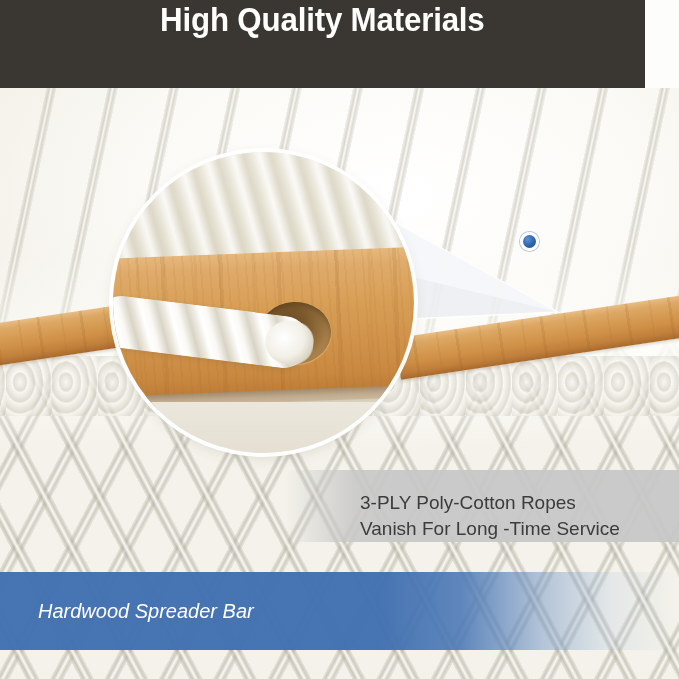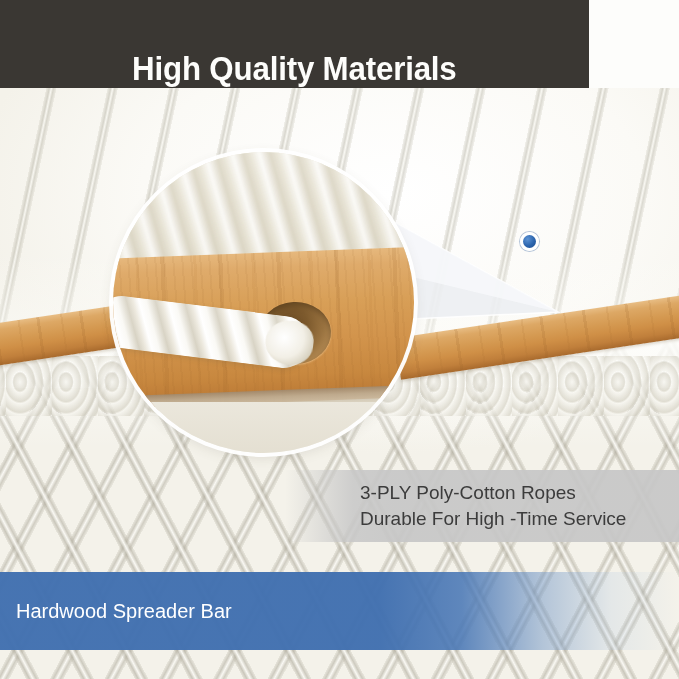--- a/index.html
+++ b/index.html
@@ -12,24 +12,24 @@
   #stage {
     position:relative;
     width:679px; height:679px;
     overflow:hidden;
     background:#fdfdfb;
   }
 
   
   #header {
     position:absolute; left:0; top:0;
-    width:589px; height:88px;
+    width:645px; height:88px;
     background:#3a3733;
     z-index:60;
-    display:flex; align-items:flex-end; justify-content:center;
+    display:flex; align-items:flex-start; justify-content:center;
   }
   #header-title {
     color:#fdfdfb;
     font-size:34px;
     font-weight:bold;
     letter-spacing:-0.2px;
     transform:scaleX(0.92);
     white-space:nowrap;
     text-align:center;
   }
@@ -260,21 +260,21 @@
     position:absolute; left:3px; top:3px;
     width:13px; height:13px;
     border-radius:50%;
   }
 
   
   #caption-gray {
     position:absolute; left:0; top:382px;
     width:679px; height:72px;
     z-index:40;
-    display:flex; align-items:center;
+    display:flex; align-items:flex-end;
     padding-left:360px;
   }
   #caption-gray-bg {
     position:absolute; left:0; top:0; width:679px; height:72px;
     background:linear-gradient(90deg,
       rgba(200,200,200,0) 0%,
       rgba(200,200,200,0) 42%,
       rgba(201,201,201,0.55) 48%,
       rgba(200,200,200,0.88) 52%,
       rgba(199,199,199,0.93) 58%,
@@ -287,21 +287,22 @@
     line-height:26px;
     white-space:nowrap;
   }
 
   
   #caption-blue {
     position:absolute; left:0; top:484px;
     width:679px; height:78px;
     z-index:40;
     display:flex; align-items:center;
-    padding-left:16px;
+    padding-left:38px;
+    font-style:italic;
   }
   #caption-blue-bg {
     position:absolute; left:0; top:0; width:679px; height:78px;
     background:linear-gradient(90deg,
       rgba(65,112,176,0.97) 0%,
       rgba(65,112,176,0.97) 56%,
       rgba(74,120,182,0.88) 68%,
       rgba(120,155,200,0.52) 80%,
       rgba(170,195,225,0.22) 90%,
       rgba(200,215,235,0) 100%);
@@ -363,21 +364,21 @@
 
     <div id="dot-marker">
       <div id="dot-ring"></div>
       <div id="dot-core" style="background: radial-gradient(circle at 35% 32%, rgb(93, 147, 212) 0%, rgb(43, 100, 173) 55%, rgb(29, 76, 140) 100%);"></div>
     </div>
 
     <div id="caption-gray">
       <div id="caption-gray-bg"></div>
       <div id="caption-gray-text" style="color: rgb(60, 60, 60);">
         <span class="line">3-PLY Poly-Cotton Ropes</span>
-        <span class="line">Durable For High -Time Service</span>
+        <span class="line">Vanish For Long -Time Service</span>
       </div>
     </div>
 
     <div id="caption-blue">
       <div id="caption-blue-bg"></div>
       <div id="caption-blue-text" style="color: rgb(255, 255, 255);">
         <span class="line">Hardwood Spreader Bar</span>
       </div>
     </div>
 

